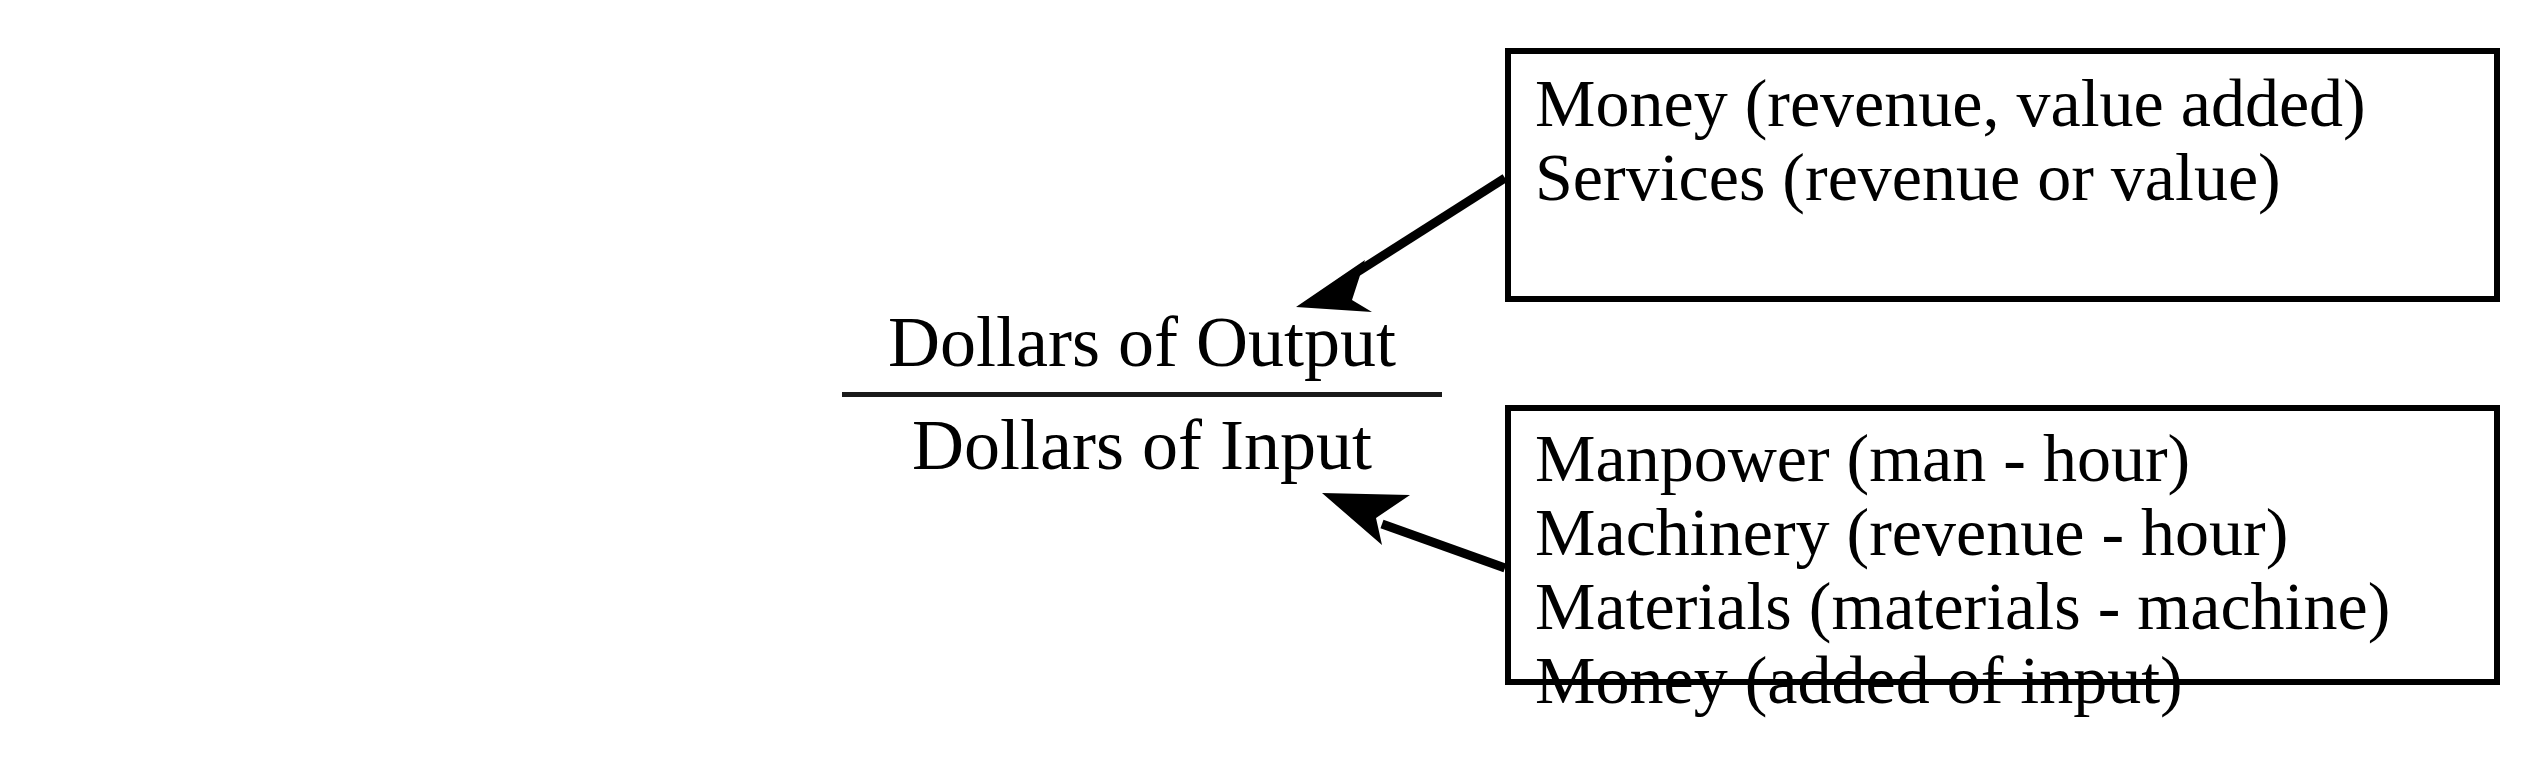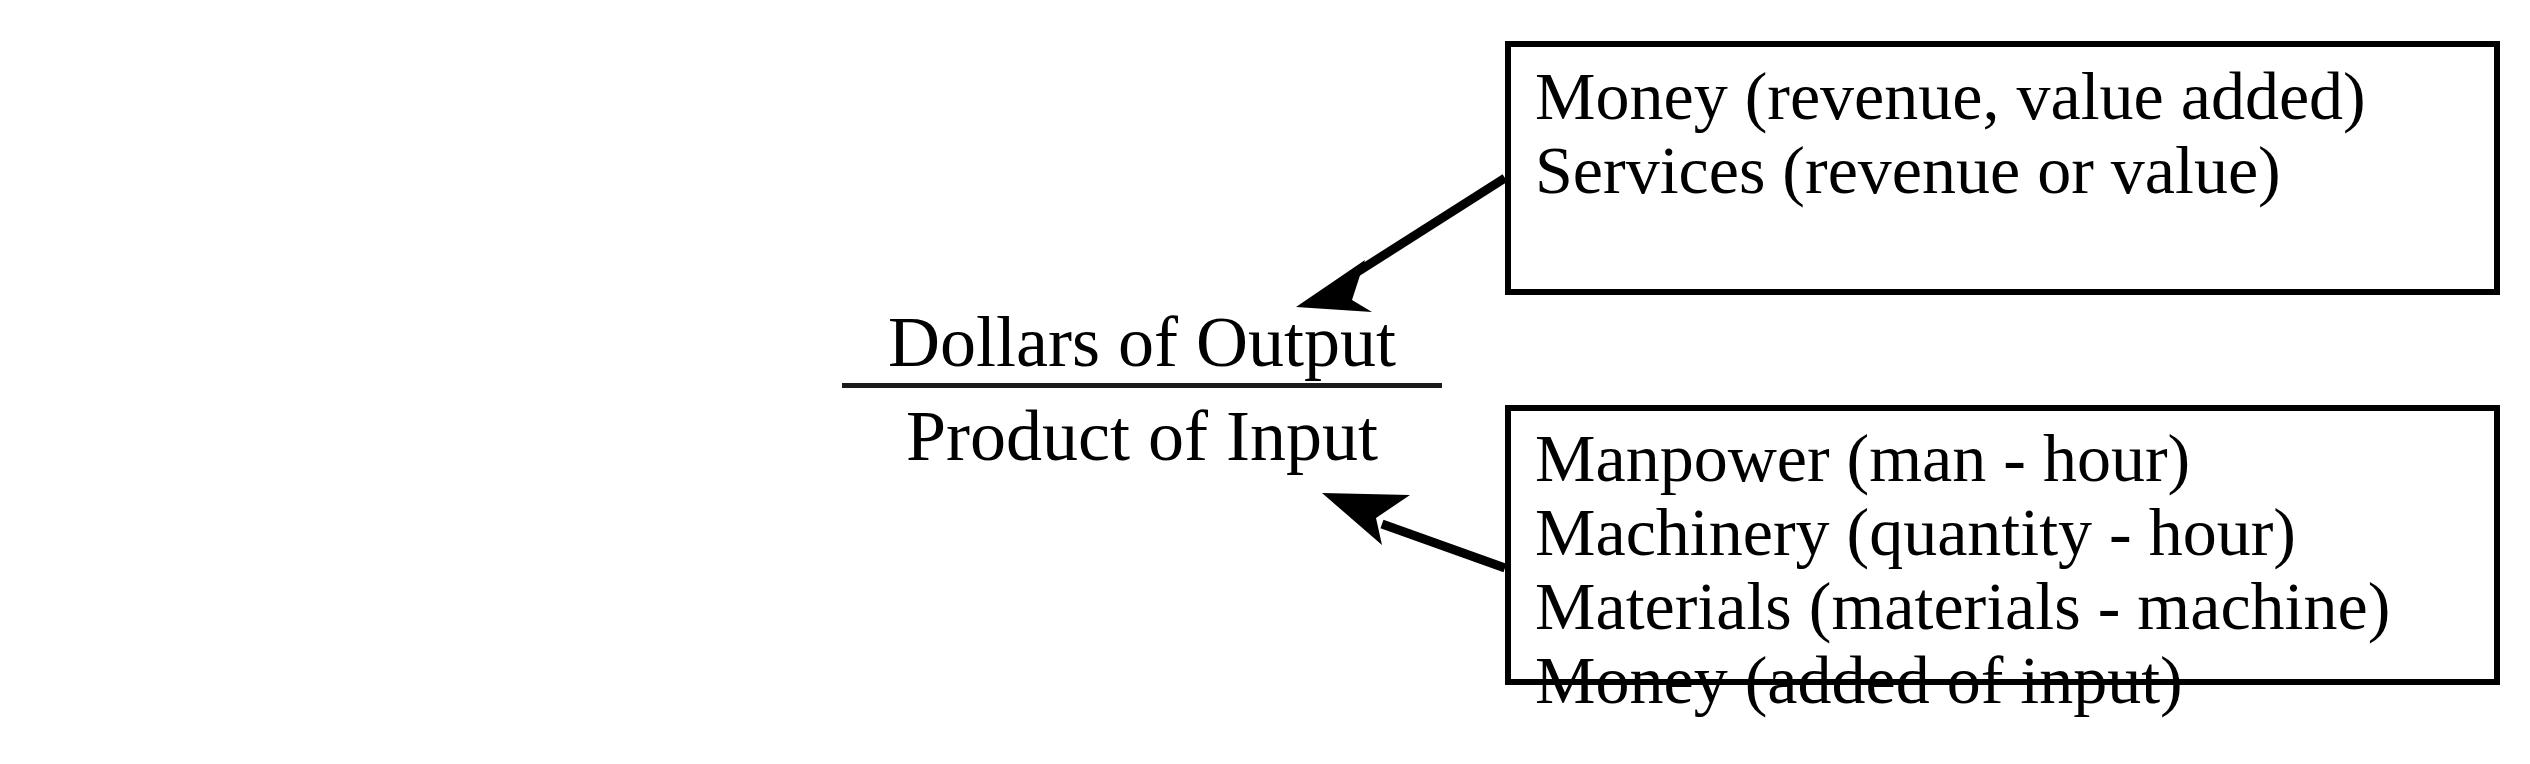--- a/index.html
+++ b/index.html
@@ -36,38 +36,38 @@
     top: 306px;
     width: 600px;
   }
   .fraction .numerator,
   .fraction .denominator {
     text-align: center;
     font-size: 72px;
     line-height: 1.0;
     white-space: nowrap;
   }
-  .fraction .numerator { padding-bottom: 5px; }
+  .fraction .numerator { padding-bottom: 14px; }
   .fraction .denominator { padding-top: 12px; }
   .fraction .bar {
     height: 5px;
     background: #1a1a1a;
     width: 100%;
   }
 
   
   .callout-box {
     position: absolute;
     background: #ffffff;
     border: 6px solid #000000;
     box-sizing: border-box;
   }
   #box-output {
     left: 1505px;
-    top: 41px;
+    top: 48px;
     width: 995px;
     height: 254px;
   }
   #box-input {
     left: 1505px;
     top: 405px;
     width: 995px;
     height: 280px;
   }
   .callout-list {
@@ -95,34 +95,34 @@
 </style>
 </head>
 <body>
 
 <div id="canvas">
 
 
   <div class="fraction">
     <div class="numerator">Dollars of Output</div>
     <div class="bar"></div>
-    <div class="denominator">Product of Input</div>
+    <div class="denominator">Dollars of Input</div>
   </div>
 
   <div class="callout-box" id="box-output">
     <ul class="callout-list">
       <li>Money (revenue, value added)</li>
       <li>Services (revenue or value)</li>
     </ul>
   </div>
 
   <div class="callout-box" id="box-input">
     <ul class="callout-list">
       <li>Manpower (man - hour)</li>
-      <li>Machinery (quantity - hour)</li>
+      <li>Machinery (revenue - hour)</li>
       <li>Materials (materials - machine)</li>
       <li>Money (added of input)</li>
     </ul>
   </div>
 
   <svg class="arrow-layer" viewBox="0 0 2530 764" xmlns="http://www.w3.org/2000/svg">
 
     <g>
       <line x1="1505" y1="178" x2="1340" y2="283" stroke="#000000" stroke-width="9"></line>
       <polygon points="1296,307 1365,260 1352,300 1372,312" fill="#000000"></polygon>

